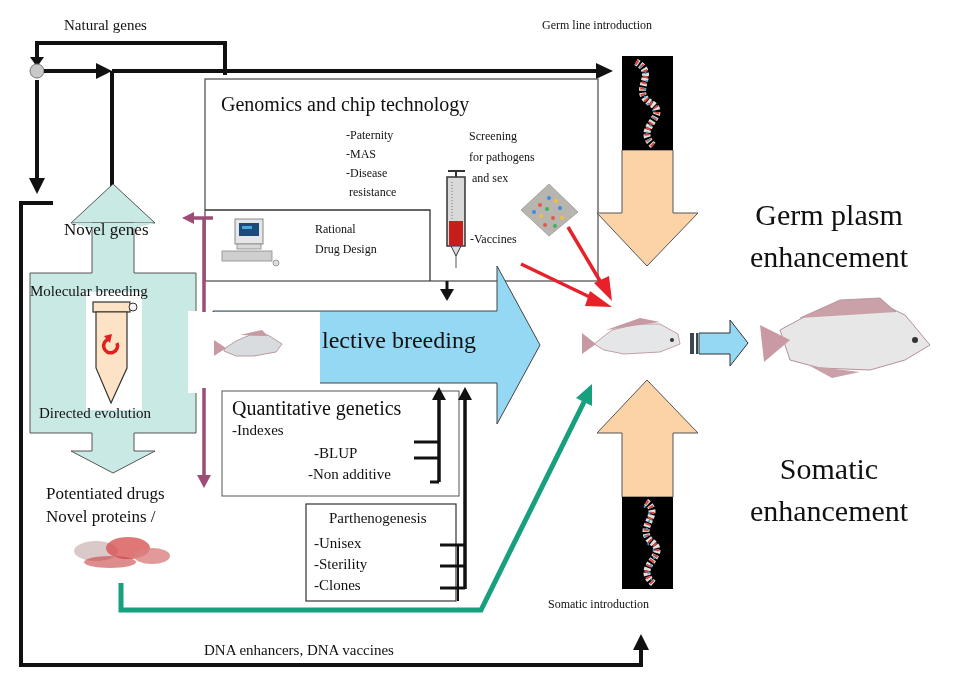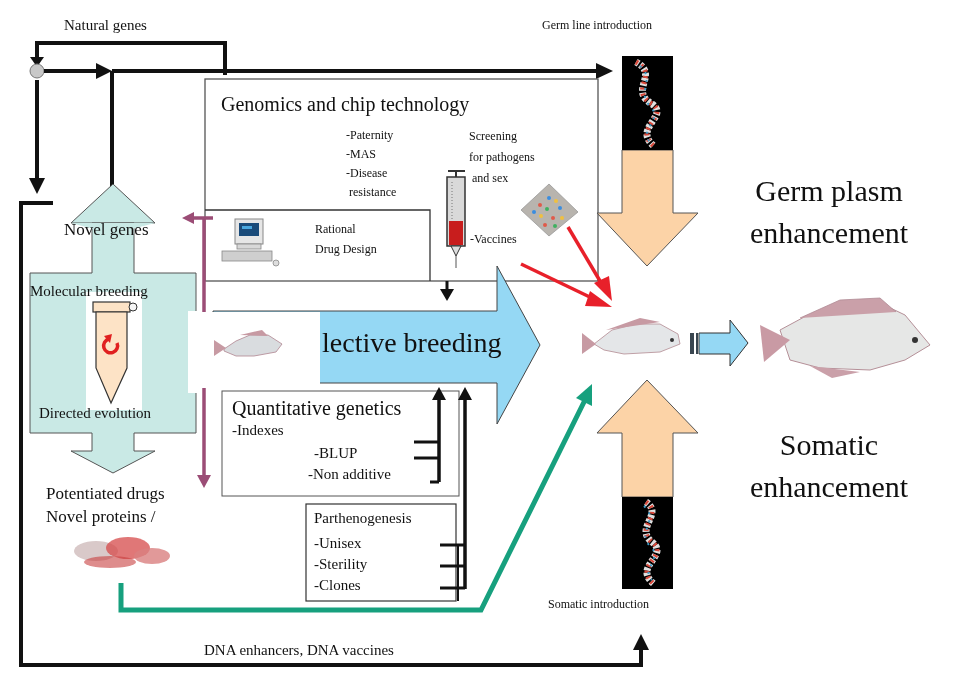--- a/index.html
+++ b/index.html
@@ -4,24 +4,24 @@
 <style>
   html, body { margin: 0; padding: 0; background: #ffffff; }
   body { width: 960px; height: 674px; position: relative; overflow: hidden;
          font-family: "Liberation Serif", "DejaVu Serif", serif; color: #111; }
   #diagram { position: absolute; left: 0; top: 0; }
   .t { position: absolute; font-weight: normal; white-space: nowrap; line-height: 1.12; }
   .s15 { font-size: 15px; }
   .s16 { font-size: 12px; }
   .s17 { font-size: 17px; }
   .s20 { font-size: 20px; }
-  .s28 { font-size: 28px; }
+  .s28 { font-size: 24px; }
   .s30 { font-size: 30px; }
   .normal { font-weight: normal; }
-  .center { text-align: center; }
+  .center { text-align: center; margin-top: 24px; }
 </style>
 </head>
 <body>
 
 <svg id="diagram" width="960" height="674" viewBox="0 0 960 674">
   <defs>
     <marker id="mk-black" viewBox="0 0 10 10" refX="8" refY="5" markerWidth="5" markerHeight="5" orient="auto">
       <path d="M0,0 L10,5 L0,10 z" fill="#111"></path>
     </marker>
     <marker id="mk-red" viewBox="0 0 10 10" refX="8" refY="5" markerWidth="5" markerHeight="5" orient="auto">
@@ -242,21 +242,21 @@
   <div>Novel proteins /</div>
 </div>
 
 <div class="t s28" style="left:322px; top:327px;">lective breeding</div>
 
 <div class="t s20 normal" style="left:232px; top:397px;">Quantitative genetics</div>
 <div class="t s15" style="left:232px; top:422px;">-Indexes</div>
 <div class="t s15" style="left:314px; top:445px;">-BLUP</div>
 <div class="t s15" style="left:308px; top:466px;">-Non additive</div>
 
-<div class="t s15" style="left:314px; top:510px;">Parthenogenesis</div>
+<div class="t s15" style="left:329px; top:510px;">Parthenogenesis</div>
 <div class="t s15" style="left:314px; top:533px; line-height:21px;">
   <div>-Unisex</div>
   <div>-Sterility</div>
   <div>-Clones</div>
 </div>
 
 <div class="t s16" style="left:548px; top:598px;">Somatic introduction</div>
 <div class="t s15" style="left:204px; top:642px;">DNA enhancers, DNA vaccines</div>
 
 <div class="t s30 center" style="left:720px; top:170px; width:218px; line-height:42px;">

